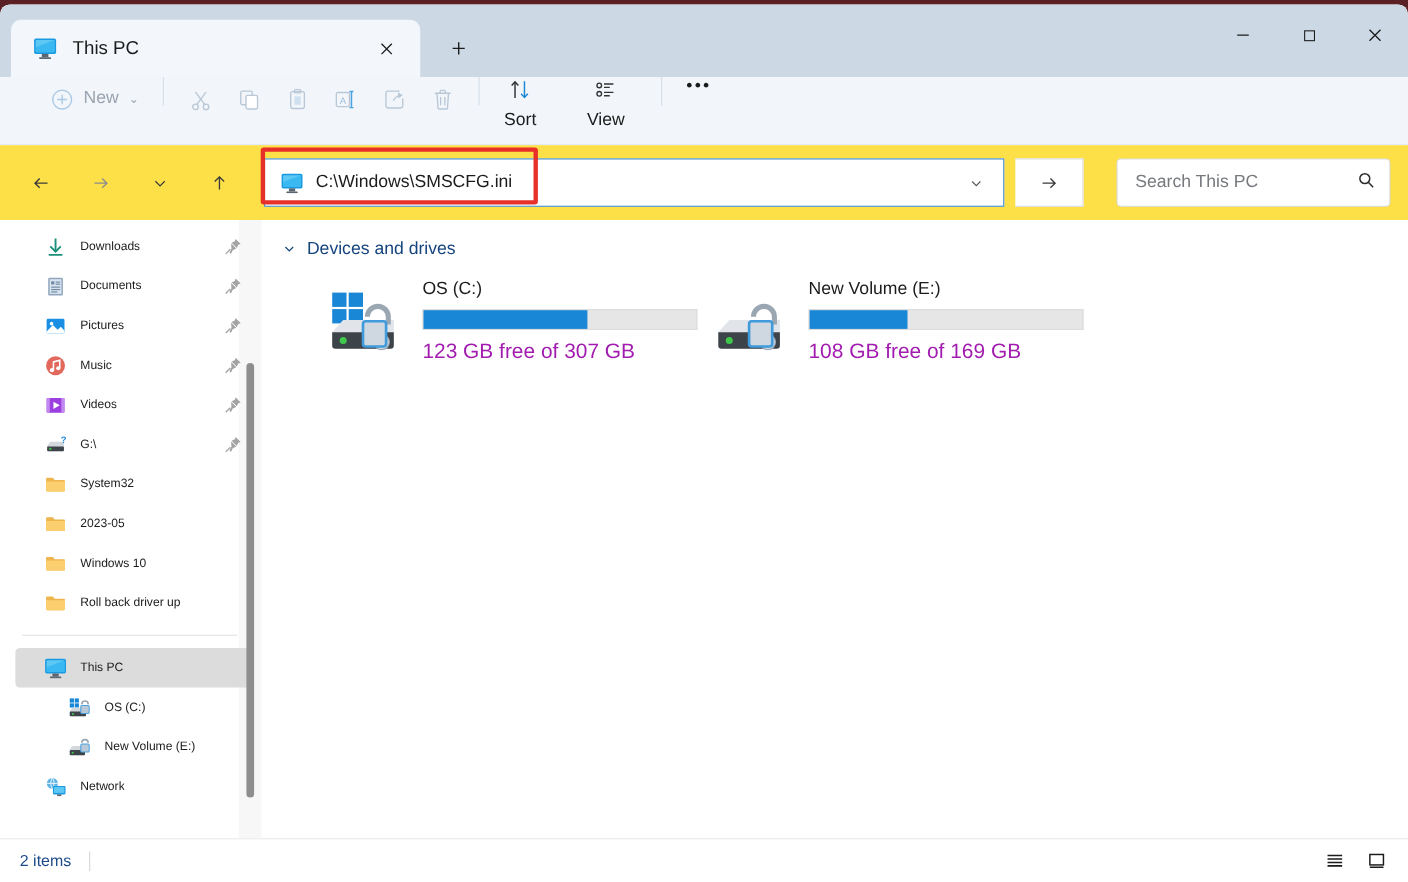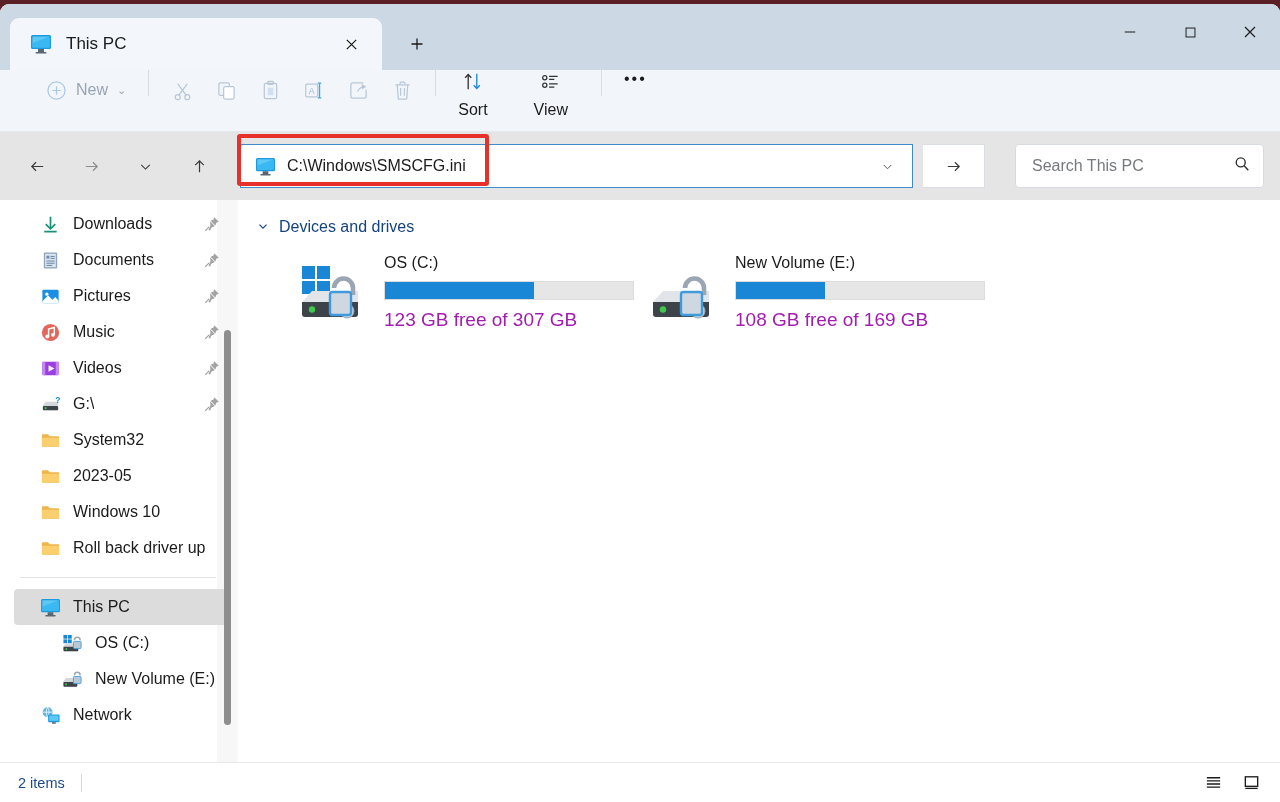--- a/index.html
+++ b/index.html
@@ -62,21 +62,21 @@
     white-space: nowrap;
   }
   .tb-btn.enabled { color: #1b1b1b; flex-direction: column; }
   .tb-icon { width: 22px; height: 22px; display: flex; align-items: center; justify-content: center; flex: none; }
   .tb-sep { width: 1px; height: 26px; background: #d6dde6; margin: 0 11px; flex: none; }
   .chev { font-size: 11px; color: #9aa4b0; }
   .tb-btn.enabled .chev { color: #444; }
 
   
   #navrow {
-    height: 68px; background: #e5e5e5; display: flex; align-items: center;
+    height: 68px; background: #fde047; display: flex; align-items: center;
     padding: 0 16px; flex: none; gap: 12px; position: relative;
   }
   .nav-btn {
     width: 42px; height: 42px; display: flex; align-items: center; justify-content: center;
     border-radius: 5px; color: #3a3a3a; flex: none;
   }
   #addrwrap { position: relative; flex: 1; height: 44px; margin-left: 8px; }
   #addrbar {
     position: absolute; left: 0; top: 0; right: 72px; height: 44px;
     background: #fff; border: 1px solid #3f8ccc;
@@ -111,21 +111,21 @@
   }
   #navpane { padding-top: 6px; }
   .nav-item {
     height: 36px; display: flex; align-items: center;
     margin: 0 10px 0 14px; padding: 0 8px 0 24px; border-radius: 4px;
     position: relative;
   }
   .nav-item.selected { background: #dcdcdc; }
   .nav-ico { width: 24px; height: 24px; flex: none; margin-right: 11px;
              display: flex; align-items: center; justify-content: center; }
-  .nav-label { font-size: 16px; color: #1b1b1b; white-space: nowrap; overflow: hidden; }
+  .nav-label { font-size: 11px; color: #1b1b1b; white-space: nowrap; overflow: hidden; }
   .pin { position: absolute; right: 8px; width: 16px; height: 16px; opacity: .72; }
   .nav-divider { height: 1px; background: #e3e3e3; margin: 11px 22px 11px 20px; }
   #sb-scroll {
     position: absolute; right: 7px; top: 130px; width: 7px; height: 395px;
     background: #8e8e8e; border-radius: 4px;
   }
   #sb-track {
     position: absolute; right: 0; top: 0; bottom: 0; width: 21px; background: #f7f7f7;
   }
 

